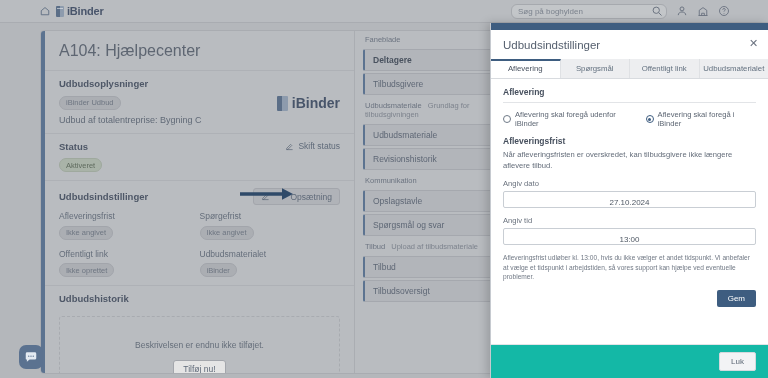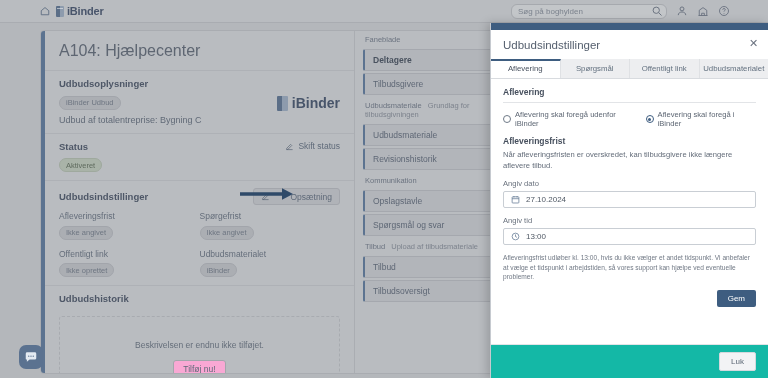--- a/index.html
+++ b/index.html
@@ -113,21 +113,21 @@
 
   .empty-box {
     margin: 10px 14px 0 14px; height: 86px;
     border: 1px dashed #a8abb0; border-radius: 3px;
     display: flex; flex-direction: column; align-items: center; justify-content: center;
     gap: 10px;
   }
   .empty-text { font-size: 8.5px; color: #656e7a; }
   .empty-btn {
     font-size: 8.5px; color: #5f6a79;
-    background: #f9a8d4; border: 1px solid #a3a6ac;
+    background: #e5e5e5; border: 1px solid #a3a6ac;
     border-radius: 3px; padding: 3px 9px;
   }
 
   
   .idx-head { padding: 9px 10px 6px 10px; font-size: 9.5px; font-weight: bold; color: #4e5767; }
   .idx-group { font-size: 7.5px; color: #6c7480; padding: 4px 10px 3px 10px; }
   .idx-group .sub { color: #7d838d; margin-left: 4px; }
   .idx-item {
     margin: 2px 8px; padding: 5px 8px;
     background: #b2b5ba; border: 1px solid #a5a8ae;
@@ -200,21 +200,21 @@
   .rdot.on::after {
     content: ""; position: absolute; left: 1.5px; top: 1.5px;
     width: 3px; height: 3px; border-radius: 50%; background: #3e5d80;
   }
   .fs-title { font-size: 8.5px; font-weight: bold; color: #47505e; margin-bottom: 4px; }
   .fs-desc { font-size: 7.6px; color: #636c79; margin-bottom: 8px; line-height: 1.4; }
   .in-label { font-size: 7.6px; color: #6a727e; margin-bottom: 3px; }
   .in-box {
     height: 17px; border: 1px solid #c9ced4; border-radius: 2px;
     background: #fff; display: flex; align-items: center; gap: 6px;
-    padding: 0 7px; margin-bottom: 8px;
+    padding: 0 7px; margin-bottom: 8px; flex-direction: column;
   }
   .in-box .val { font-size: 8px; color: #4f5864; }
   .cal-ico, .clock-ico { width: 9px; height: 9px; display: block; color: #5d7490; }
   .hint { font-size: 6.6px; color: #717985; line-height: 1.45; margin-bottom: 8px; }
   .save-row { display: flex; justify-content: flex-end; }
   .save-btn {
     background: #3e5d80; color: #fff; font-size: 8px;
     padding: 4px 11px; border-radius: 2px; border: 0;
     font-family: inherit;
   }

